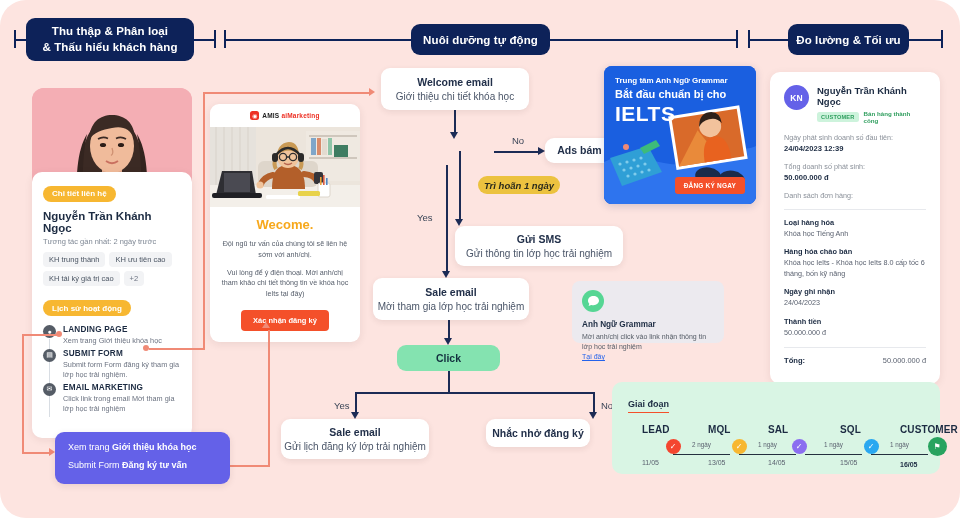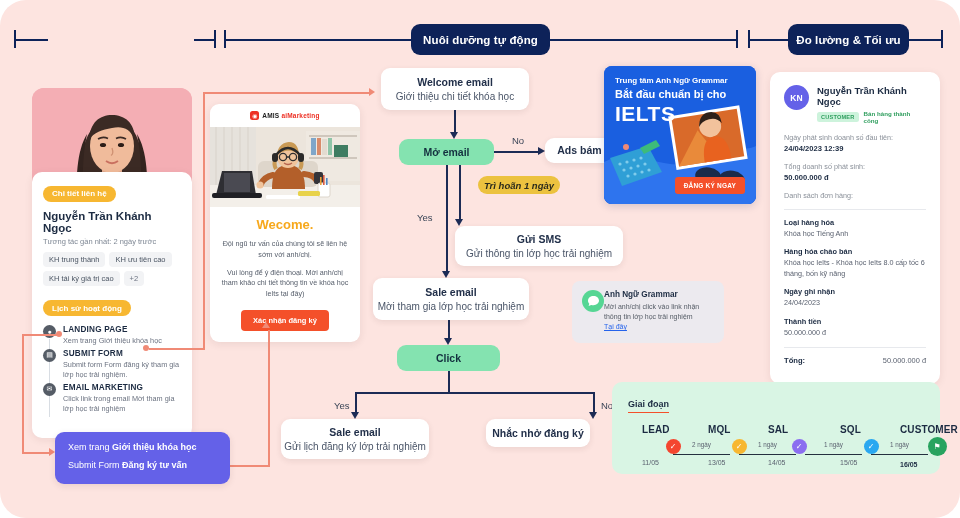--- a/index.html
+++ b/index.html
@@ -142,21 +142,21 @@
   #ielts-ad .l2 { position:absolute; left:11px; top:22px; color:#fff; font-size:11px; font-weight:bold;}
   #ielts-ad .l3 { position:absolute; left:11px; top:36px; color:#fff; font-size:21px; font-weight:bold; letter-spacing:.5px;}
   #ielts-cta {
     position:absolute; right:11px; bottom:10px; background:#f4502a; color:#fff;
     font-size:6.5px; font-weight:bold; border-radius:3px; padding:5px 9px; letter-spacing:.2px;
   }
 
   
   #zalo {
     position:absolute; left:572px; top:281px; width:152px; height:62px;
-    background:#eceaef; border-radius:8px; padding:9px 10px; display:flex; gap:0; z-index:5;
+    background:#eceaef; border-radius:8px; padding:9px 10px; display:flex; gap:8px; z-index:5;flex-direction:column;
   }
   #zalo-av { width:22px;height:22px;border-radius:50%;background:#56d694;flex:0 0 22px;
     display:flex;align-items:center;justify-content:center;}
   #zalo .zt { font-size:8.2px; font-weight:bold; color:#1c2b42; }
   #zalo .zd { font-size:7px; color:#555c66; line-height:1.45; margin-top:3px; }
   #zalo .zl { font-size:7px; color:#2563eb; text-decoration:underline; display:block; margin-top:1px;}
 
   
   #detail-panel {
     position:absolute; left:770px; top:72px; width:170px; height:312px;
@@ -196,20 +196,26 @@
   .st-seg { position:absolute; height:1.4px; background:#25303f; top:30px; z-index:1; }
   .st-gap { position:absolute; top:17px; font-size:6.3px; color:#5b6270; text-align:center; z-index:2;}
 </style>
 </head>
 <body>
 
 <div id="stage">
 
   <div class="rail" style="left:14px; top:39px; width:34px;"></div>
   <div class="rail-cap" style="left:14px; top:30px; height:18px;"></div>
+  <div class="phase-pill" style="left:26px; top:18px; width:168px; height:43px; font-size:11.5px; line-height:1.35;">
+    <div>
+      <div>Thu thập &amp; Phân loại</div>
+      <div>&amp; Thấu hiểu khách hàng</div>
+    </div>
+  </div>
   <div class="rail" style="left:194px; top:39px; width:22px;"></div>
   <div class="rail-cap" style="left:214px; top:30px; height:18px;"></div>
 
   <div class="rail-cap" style="left:224px; top:30px; height:18px;"></div>
   <div class="rail" style="left:224px; top:39px; width:187px;"></div>
   <div class="phase-pill" style="left:411px; top:24px; width:139px; height:31px; font-size:11.5px;">
     <span>Nuôi dưỡng tự động</span>
   </div>
   <div class="rail" style="left:550px; top:39px; width:187px;"></div>
   <div class="rail-cap" style="left:736px; top:30px; height:18px;"></div>
@@ -386,23 +392,20 @@
   </div>
 
   <div class="node" style="left:381px; top:68px; width:148px; height:42px;">
     <div class="t1">Welcome email</div>
     <div class="t2">Giới thiệu chi tiết khóa học</div>
   </div>
 
   <div class="fl" style="left:454px; top:110px; width:1.8px; height:24px;"></div>
   <div class="arrow-d" style="left:450px; top:132px;"></div>
 
-  <div class="node green" style="left:399px; top:139px; width:95px; height:26px;">
-    <div class="t1">Mở email</div>
-  </div>
 
   <div class="fl" style="left:494px; top:151px; width:46px; height:1.8px;"></div>
   <div class="arrow-r" style="left:538px; top:147px;"></div>
   <div class="yn" style="left:512px; top:135px;">No</div>
 
   <div class="node" style="left:545px; top:138px; width:94px; height:25px;">
     <div class="t1">Ads bám đuổi</div>
   </div>
 
   <div class="fl" style="left:459px; top:151px; width:1.8px; height:70px;"></div>

